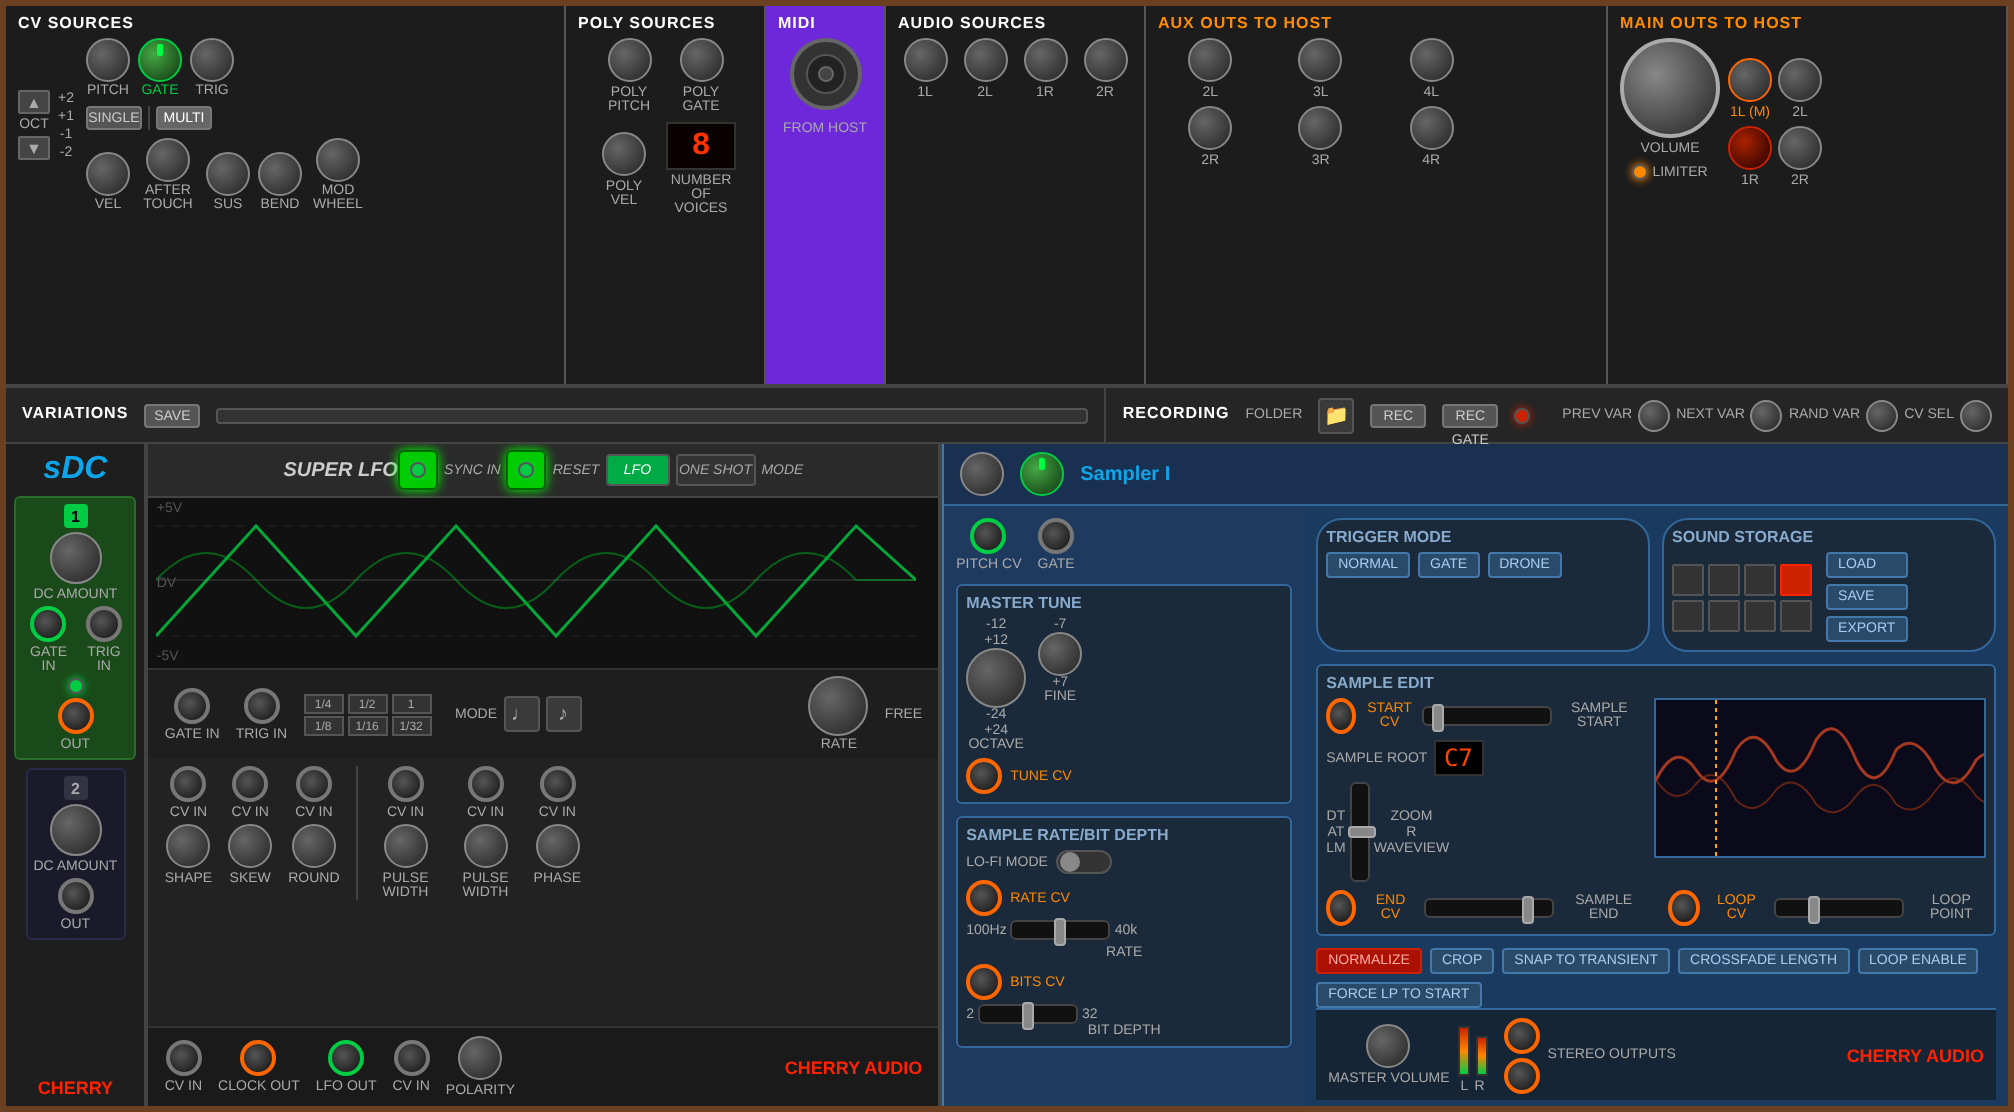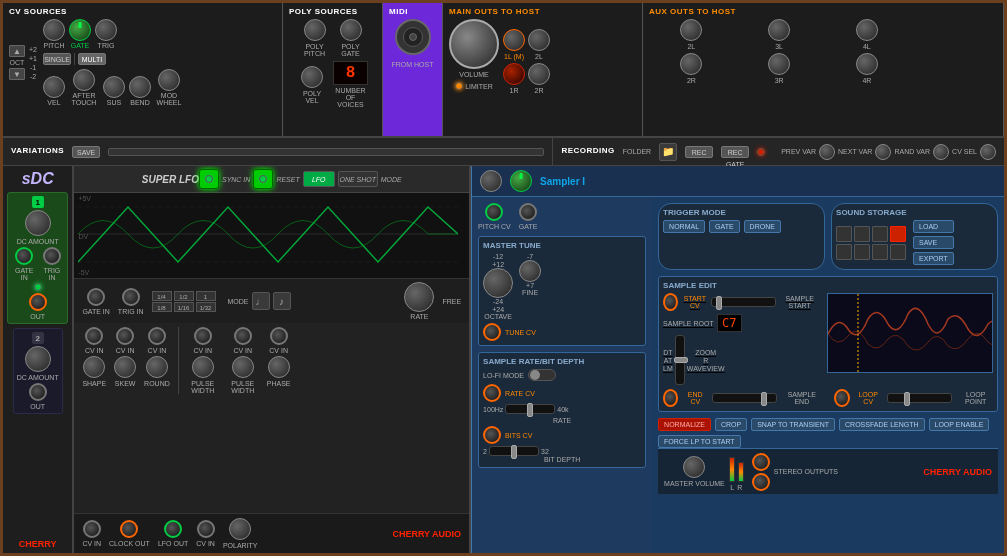--- a/index.html
+++ b/index.html
@@ -21,21 +21,21 @@
       display: flex;
       flex-direction: column;
     }
 
     
     .top-panel {
       background: #1a1a1a;
       border-bottom: 2px solid #444;
       display: flex;
       align-items: stretch;
-      height: 135px;
+      height: 191px;
       flex-shrink: 0;
     }
 
     .section {
       border-right: 1px solid #555;
       padding: 4px 6px;
       display: flex;
       flex-direction: column;
     }
 
@@ -386,21 +386,21 @@
       width: 75px;
       background: #1e1e1e;
       border-right: 2px solid #444;
       padding: 4px;
       display: flex;
       flex-direction: column;
       align-items: center;
     }
 
     .dc-logo {
-      color: #c4b5fd;
+      color: #0ea5e9;
       font-size: 16px;
       font-weight: bold;
       font-style: italic;
     }
 
     
     .v-slider {
       width: 10px;
       height: 50px;
       background: #111;
@@ -663,20 +663,72 @@
         <div style="width:36px; height:36px; border-radius:50%; background:#333; border:2px solid #666; display:flex; align-items:center; justify-content:center;">
           <div style="width:20px; height:20px; border-radius:50%; background:#222; border:1px solid #555; display:flex; align-items:center; justify-content:center;">
             <div style="width:8px; height:8px; border-radius:50%; background:#444; border:1px solid #666;"></div>
           </div>
         </div>
         <div class="text-label">FROM HOST</div>
       </div>
     </div>
 
 
+    <div class="section audio-sources">
+      <div class="section-title">AUDIO SOURCES</div>
+      <div style="display:grid; grid-template-columns:1fr 1fr 1fr 1fr; gap:3px;">
+        <div class="flex-col">
+          <div class="knob"></div>
+          <div class="text-label">1L</div>
+        </div>
+        <div class="flex-col">
+          <div class="knob"></div>
+          <div class="text-label">2L</div>
+        </div>
+        <div class="flex-col">
+          <div class="knob"></div>
+          <div class="text-label">1R</div>
+        </div>
+        <div class="flex-col">
+          <div class="knob"></div>
+          <div class="text-label">2R</div>
+        </div>
+      </div>
+    </div>
+
+    <div class="section aux-outs">
+      <div class="section-title orange">AUX OUTS to host</div>
+      <div style="display:grid; grid-template-columns:repeat(4,1fr); gap:3px;">
+        <div class="flex-col">
+          <div class="knob"></div>
+          <div class="text-label">2L</div>
+        </div>
+        <div class="flex-col">
+          <div class="knob"></div>
+          <div class="text-label">3L</div>
+        </div>
+        <div class="flex-col">
+          <div class="knob"></div>
+          <div class="text-label">4L</div>
+        </div>
+        <div></div>
+        <div class="flex-col">
+          <div class="knob"></div>
+          <div class="text-label">2R</div>
+        </div>
+        <div class="flex-col">
+          <div class="knob"></div>
+          <div class="text-label">3R</div>
+        </div>
+        <div class="flex-col">
+          <div class="knob"></div>
+          <div class="text-label">4R</div>
+        </div>
+      </div>
+    </div>
 
     <div class="section main-outs">
       <div class="section-title orange">MAIN OUTS to host</div>
       <div class="flex-row" style="gap:4px; align-items:flex-start;">
         <div class="flex-col">
           <div class="volume-knob"></div>
           <div class="text-label">VOLUME</div>
           <div class="flex-row" style="gap:2px; margin-top:2px;">
             <div class="led orange"></div>
             <div class="text-label">LIMITER</div>
@@ -692,51 +744,20 @@
             <div class="text-label">2L</div>
           </div>
           <div class="flex-col">
             <div class="knob red-active" style="background:radial-gradient(circle at 35% 35%, #aa2200, #220000); border-color:#cc2200;"></div>
             <div class="text-label">1R</div>
           </div>
           <div class="flex-col">
             <div class="knob"></div>
             <div class="text-label">2R</div>
           </div>
-        </div>
-      </div>
-    </div>
-
-    <div class="section aux-outs">
-      <div class="section-title orange">AUX OUTS to host</div>
-      <div style="display:grid; grid-template-columns:repeat(4,1fr); gap:3px;">
-        <div class="flex-col">
-          <div class="knob"></div>
-          <div class="text-label">2L</div>
-        </div>
-        <div class="flex-col">
-          <div class="knob"></div>
-          <div class="text-label">3L</div>
-        </div>
-        <div class="flex-col">
-          <div class="knob"></div>
-          <div class="text-label">4L</div>
-        </div>
-        <div></div>
-        <div class="flex-col">
-          <div class="knob"></div>
-          <div class="text-label">2R</div>
-        </div>
-        <div class="flex-col">
-          <div class="knob"></div>
-          <div class="text-label">3R</div>
-        </div>
-        <div class="flex-col">
-          <div class="knob"></div>
-          <div class="text-label">4R</div>
         </div>
       </div>
     </div>
   </div>
 
   <div class="variations-bar">
     <div class="section-title">VARIATIONS</div>
     <div class="small-button">SAVE</div>
     <div style="flex:1; height:8px; background:#333; border:1px solid #555; border-radius:2px;"></div>
     <div class="divider"></div>
@@ -1051,21 +1072,21 @@
                   <div class="action-btn">EXPORT</div>
                 </div>
               </div>
             </div>
           </div>
 
           <div class="sample-edit-box">
             <div class="module-title">Sample Edit</div>
             <div class="flex-row" style="gap:6px; align-items:flex-start;">
 
-              <div style="display:flex; flex-direction:column; gap:3px;text-decoration:underline;">
+              <div style="display:flex; flex-direction:column; gap:3px;">
                 <div class="flex-row" style="gap:3px;">
                   <div class="jack orange-ring"></div>
                   <div class="text-label orange">START CV</div>
                   <div class="h-slider" style="width:80px;">
                     <div class="h-slider-thumb" style="left:10%;"></div>
                   </div>
                   <div class="text-label">SAMPLE START</div>
                 </div>
 
                 <div class="flex-row" style="gap:3px;">

